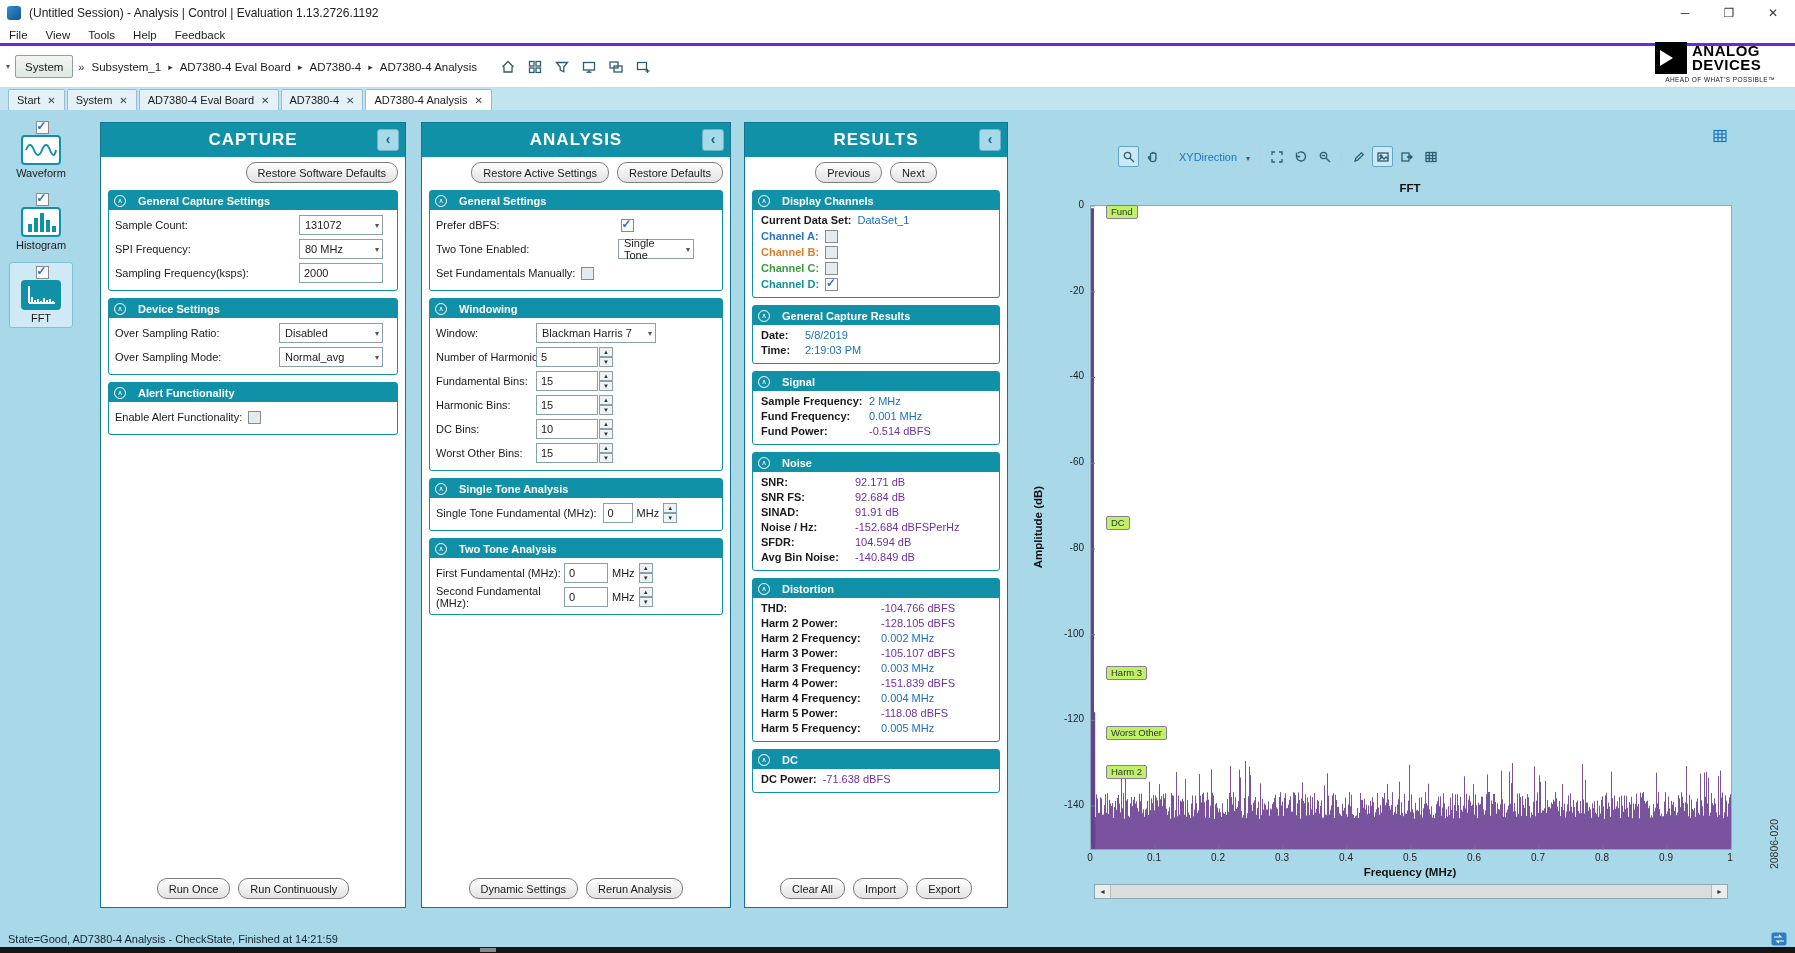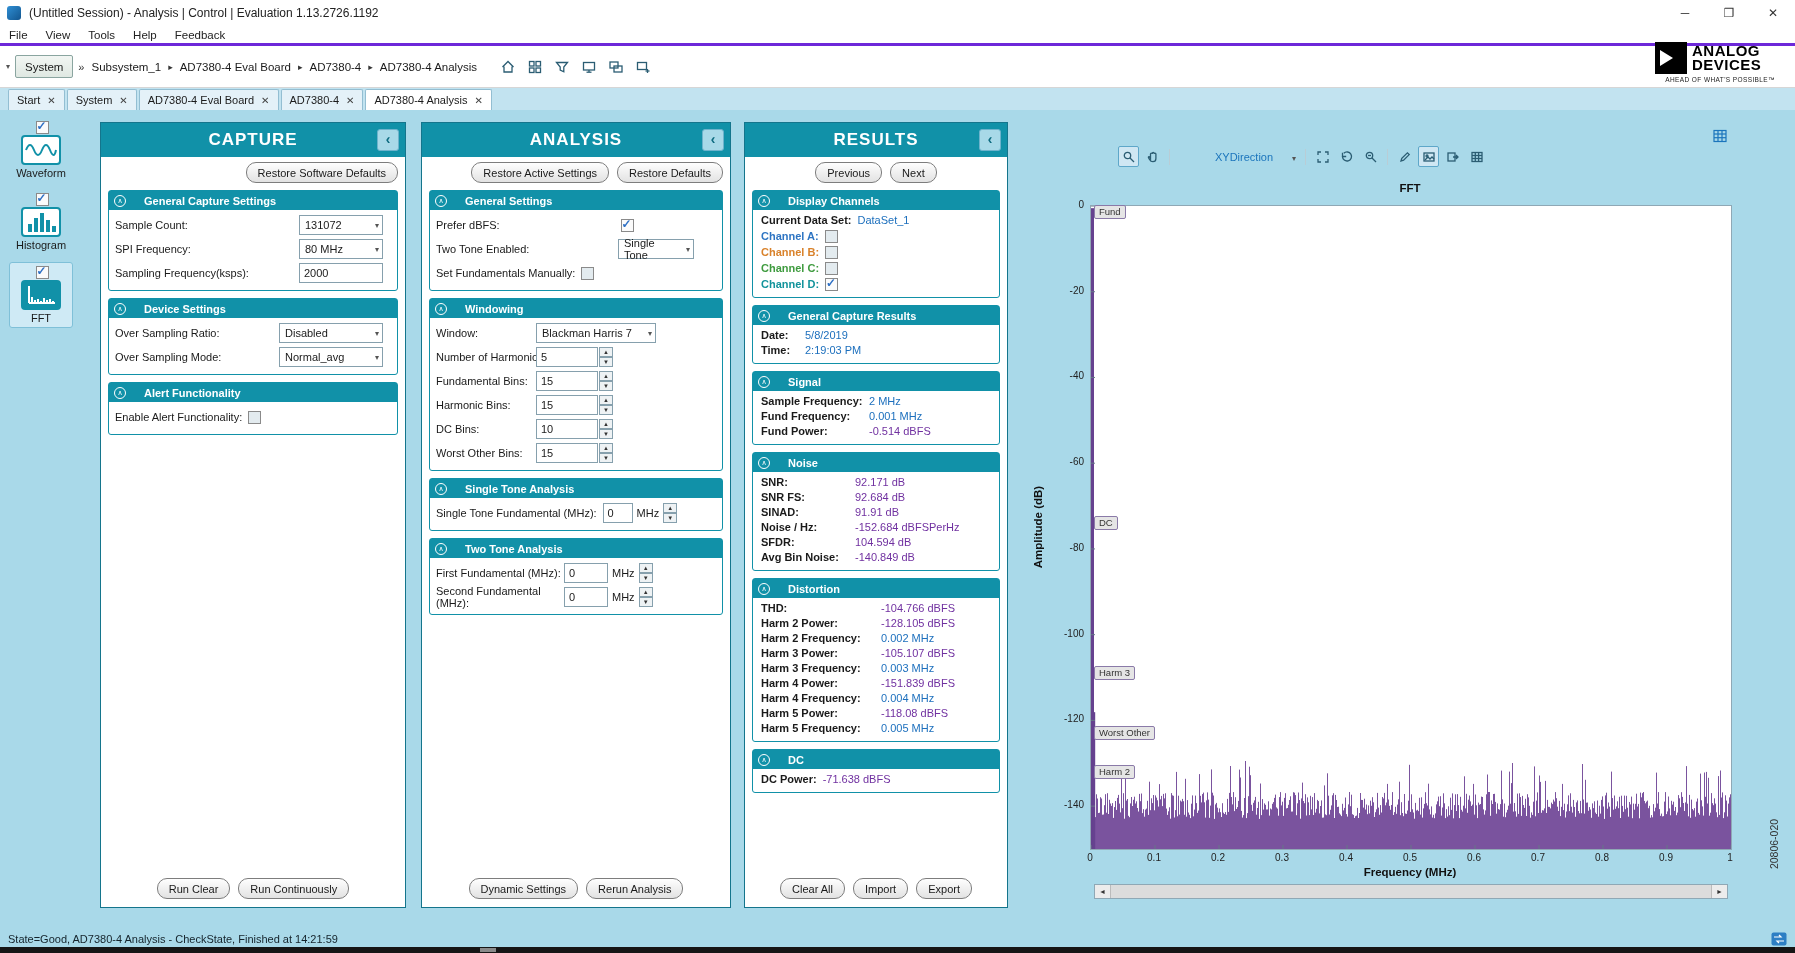--- a/index.html
+++ b/index.html
@@ -60,21 +60,21 @@
   .collapse-btn { position:absolute; right:6px; top:6px; width:22px; height:22px; background:#a8d9e8; border:1px solid #6db3cc; border-radius:3px; color:#0d6b80; font-weight:bold; font-size:14px; line-height:19px; text-align:center; }
   .panel-body { flex:1; display:flex; flex-direction:column; padding:5px 7px 8px; overflow:hidden; }
 
   .btn-row { display:flex; gap:8px; flex:none; }
   .btn-row.right { justify-content:flex-end; }
   .btn-row.center { justify-content:center; }
   .btn-row.bottom { margin-top:auto; }
   .pill { height:21px; border:1px solid #7d7d7d; border-radius:10px; background:linear-gradient(#fefefe,#e2e2e2); font-size:11px; padding:0 11px; display:inline-flex; align-items:center; white-space:nowrap; color:#1a1a1a; }
 
   .section { border:1px solid #1191a8; border-radius:3px; margin-top:7px; background:#fff; flex:none; }
-  .section-header { height:19px; background:#1191a8; color:#fff; font-weight:bold; font-size:11px; display:flex; align-items:center; padding:0 5px; gap:18px; }
+  .section-header { height:19px; background:#1191a8; color:#fff; font-weight:bold; font-size:11px; display:flex; align-items:center; padding:0 5px; gap:12px; }
   .chev { width:12px; height:12px; border:1px solid #fff; border-radius:50%; font-size:7px; line-height:10px; text-align:center; flex:none; font-weight:normal; }
   .section-content { padding:3px 6px 5px; position:relative; }
 
   .frow { display:flex; align-items:center; min-height:24px; position:relative; }
   .f-label { flex:none; }
   .f-label.w128 { width:128px; }
   .ctrl-right { margin-left:auto; margin-right:8px; }
   .abs100 { position:absolute; left:100px; }
   .abs121 { position:absolute; left:121px; }
   .abs182 { position:absolute; left:182px; }
@@ -100,33 +100,33 @@
   .rval { padding-left:6px; white-space:nowrap; }
   .v-blue { color:#1c6fbd; } .v-purple { color:#7030a0; }
   .ch-row { display:flex; align-items:center; height:16px; padding-left:2px; }
 
   
   .chart-toolbar { position:absolute; left:1118px; top:146px; display:flex; align-items:center; gap:3px; }
   .cbtn { width:21px; height:21px; display:flex; align-items:center; justify-content:center; border:1px solid transparent; border-radius:2px; }
   .cbtn.active { background:#cfe7f3; border-color:#5ea7c9; }
   .cbtn svg { stroke:#2b5d73; fill:none; stroke-width:1.3; }
   .tb-sep { width:1px; height:16px; background:#b9cdd6; margin:0 3px; }
-  .xy-btn { color:#1b75bc; font-size:11px; display:inline-flex; align-items:flex-end; gap:13px; padding:0 3px;margin-left:36px; }
+  .xy-btn { color:#1b75bc; font-size:11px; display:inline-flex; align-items:flex-end; gap:3px; padding:0 3px; }
   .corner-grid { position:absolute; left:1712px; top:128px; width:16px; height:16px; }
   .corner-grid svg { stroke:#1b75bc; fill:none; stroke-width:1.2; }
 
   .chart-title { position:absolute; left:1090px; top:182px; width:640px; text-align:center; font-weight:bold; font-size:11.5px; color:#111; }
   .ylabel-wrap { position:absolute; left:1030px; top:205px; width:16px; height:643px; display:flex; align-items:center; justify-content:center; }
   .ylabel-wrap span { transform:rotate(-90deg); white-space:nowrap; font-weight:bold; font-size:11.5px; color:#111; }
   #ytick-labels { position:absolute; left:1044px; top:205px; width:42px; height:643px; }
   .ytick { position:absolute; right:2px; width:40px; text-align:right; font-size:10px; color:#222; }
   #plot-area { position:absolute; left:1090px; top:205px; width:642px; height:645px; background:#fff; border:1px solid #8fa8b5; }
   #fft-svg { position:absolute; left:0; top:0; width:640px; height:643px; }
   #plot-flags { position:absolute; left:0; top:0; width:100%; height:100%; }
-  .flag { position:absolute; left:3px; height:14px; line-height:12px; padding:0 4px; background:#e5e5e5; border:1px solid #8a7aa8; border-radius:2px; font-size:9.5px; color:#333; white-space:nowrap; }
+  .flag { position:absolute; left:15px; height:14px; line-height:12px; padding:0 4px; background:#bef264; border:1px solid #8a7aa8; border-radius:2px; font-size:9.5px; color:#333; white-space:nowrap; }
   #xtick-labels { position:absolute; left:1090px; top:852px; width:642px; height:12px; }
   .xtick { position:absolute; width:30px; text-align:center; font-size:10px; color:#222; }
   .xlabel { position:absolute; left:1090px; top:866px; width:640px; text-align:center; font-weight:bold; font-size:11.5px; color:#111; }
   .chart-scrollbar { position:absolute; left:1094px; top:884px; width:634px; height:15px; background:#fdfdfd; border:1px solid #8fa8b5; display:flex; align-items:stretch; }
   .sb-btn { width:15px; display:flex; align-items:center; justify-content:center; font-size:7px; color:#333; background:#ececec; flex:none; }
   .sb-thumb { flex:1; background:#dcdcdc; border-left:1px solid #bbb; border-right:1px solid #bbb; }
   .fig-num-wrap { position:absolute; left:1766px; top:788px; width:16px; height:112px; display:flex; align-items:center; justify-content:center; }
   .fig-num-wrap span { transform:rotate(-90deg); white-space:nowrap; font-size:10.5px; color:#333; }
 
   
@@ -350,21 +350,21 @@
           <span>Alert Functionality</span>
         </div>
         <div class="section-content">
           <div class="frow">
             <span class="f-label">Enable Alert Functionality:</span>
             <span class="cb dim ml6"></span>
           </div>
         </div>
       </div>
       <div class="btn-row center bottom">
-        <span class="pill">Run Clear</span>
+        <span class="pill">Run Once</span>
         <span class="pill">Run Continuously</span>
       </div>
     </div>
   </div>
 
   <div class="panel" id="panel-analysis">
     <div class="panel-header">
       <span class="panel-title">ANALYSIS</span>
       <span class="collapse-btn">‹</span>
     </div>

